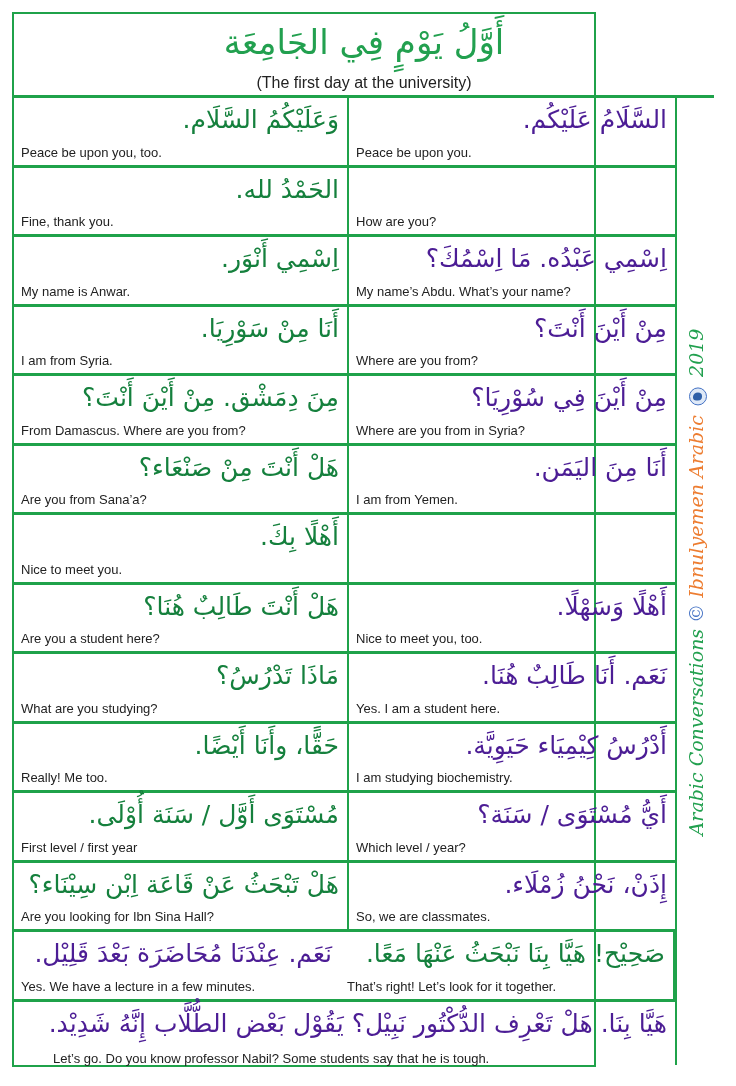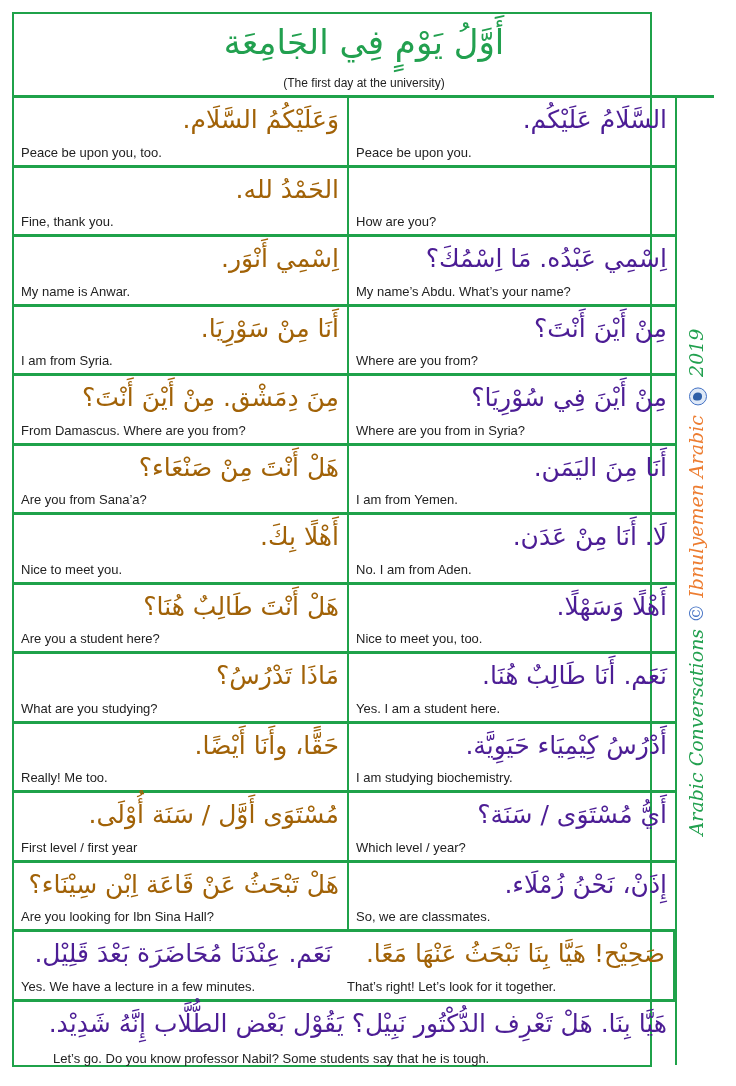--- a/index.html
+++ b/index.html
@@ -1,35 +1,35 @@
 <!DOCTYPE html>
 <html><head>
   <meta charset="utf-8">
   <style>
     html, body { margin: 0; padding: 0; background: #ffffff; }
     body { width: 736px; height: 1086px; position: relative; overflow: hidden;
            font-family: "Liberation Sans", "DejaVu Sans", sans-serif; }
-    .sheet { position: absolute; left: 12px; top: 12px; width: 640px; height: 1055px;
+    .sheet { position: absolute; left: 12px; top: 12px; width: 584px; height: 1055px;
              border: 2px solid #1fa24a; box-sizing: border-box; padding-left: 16px; }
     .header { position: absolute; left: 0; top: 0; width: 700px; height: 84px;
               border-bottom: 3px solid #1fa24a; box-sizing: border-box; text-align: center; }
     .title-ar { position: absolute; left: 0; right: 0; top: 6px; font-size: 34px; line-height: 44px;
                 color: #22a04f; direction: rtl; font-family: "DejaVu Sans", sans-serif; }
-    .title-en { position: absolute; left: 0; right: 0; top: 60px; font-size: 12px; line-height: 18px;
+    .title-en { position: absolute; left: 0; right: 0; top: 60px; font-size: 16px; line-height: 18px;
                 color: #222; }
     .grid { position: absolute; left: 0; top: 84px; width: 661px; }
     .row { position: relative; height: 69.5px; border-bottom: 3px solid #1fa24a; box-sizing: border-box; display: flex; }
     .row:last-child { border-bottom: none; margin-left: 32px; }
     .cell { position: relative; height: 100%; box-sizing: border-box; }
     .cell.left { width: 335px; border-right: 2px solid #1fa24a; }
     .cell.right { width: 326px; }
     .cell.full { width: 661px; }
     .ar { position: absolute; right: 8px; top: 4px; font-size: 25px; line-height: 36px; direction: rtl;
           white-space: nowrap; font-family: "DejaVu Sans", sans-serif; }
-    .ar.blue { color: #a16207; }
+    .ar.blue { color: #15803d; }
     .ar.orange { color: #4c1d95; }
     .en { position: absolute; left: 7px; bottom: 4px; font-size: 13px; line-height: 16px; color: #222; white-space: nowrap; }
     .sidebar { position: absolute; left: 661px; top: 84px; width: 39px; bottom: 0;
                border-left: 2px solid #1fa24a; box-sizing: border-box; }
     .credit { position: absolute; left: 50%; top: 50%; transform: translate(-50%, -50%) rotate(-90deg);
               white-space: nowrap; font-family: "DejaVu Serif", serif; font-style: italic; font-size: 19px; }
     .credit .c1 { color: #22a04f; }
     .credit .c2 { color: #4472c4; }
     .credit .c3 { color: #ed7d31; }
     .credit .logo { display: inline-block; width: 16px; height: 16px; border-radius: 50%;
@@ -106,24 +106,20 @@
       <div class="cell right">
         <div class="ar orange">أَنَا مِنَ اليَمَن.</div>
         <div class="en">I am from Yemen.</div>
       </div>
     </div>
     <div class="row">
       <div class="cell left">
         <div class="ar blue">أَهْلًا بِكَ.</div>
         <div class="en">Nice to meet you.</div>
       </div>
-      <div class="cell right">
-        <div class="ar orange">لَا. أَنَا مِنْ عَدَن.</div>
-        <div class="en">No. I am from Aden.</div>
-      </div>
     </div>
     <div class="row">
       <div class="cell left">
         <div class="ar blue">هَلْ أَنْتَ طَالِبٌ هُنَا؟</div>
         <div class="en">Are you a student here?</div>
       </div>
       <div class="cell right">
         <div class="ar orange">أَهْلًا وَسَهْلًا.</div>
         <div class="en">Nice to meet you, too.</div>
       </div>

